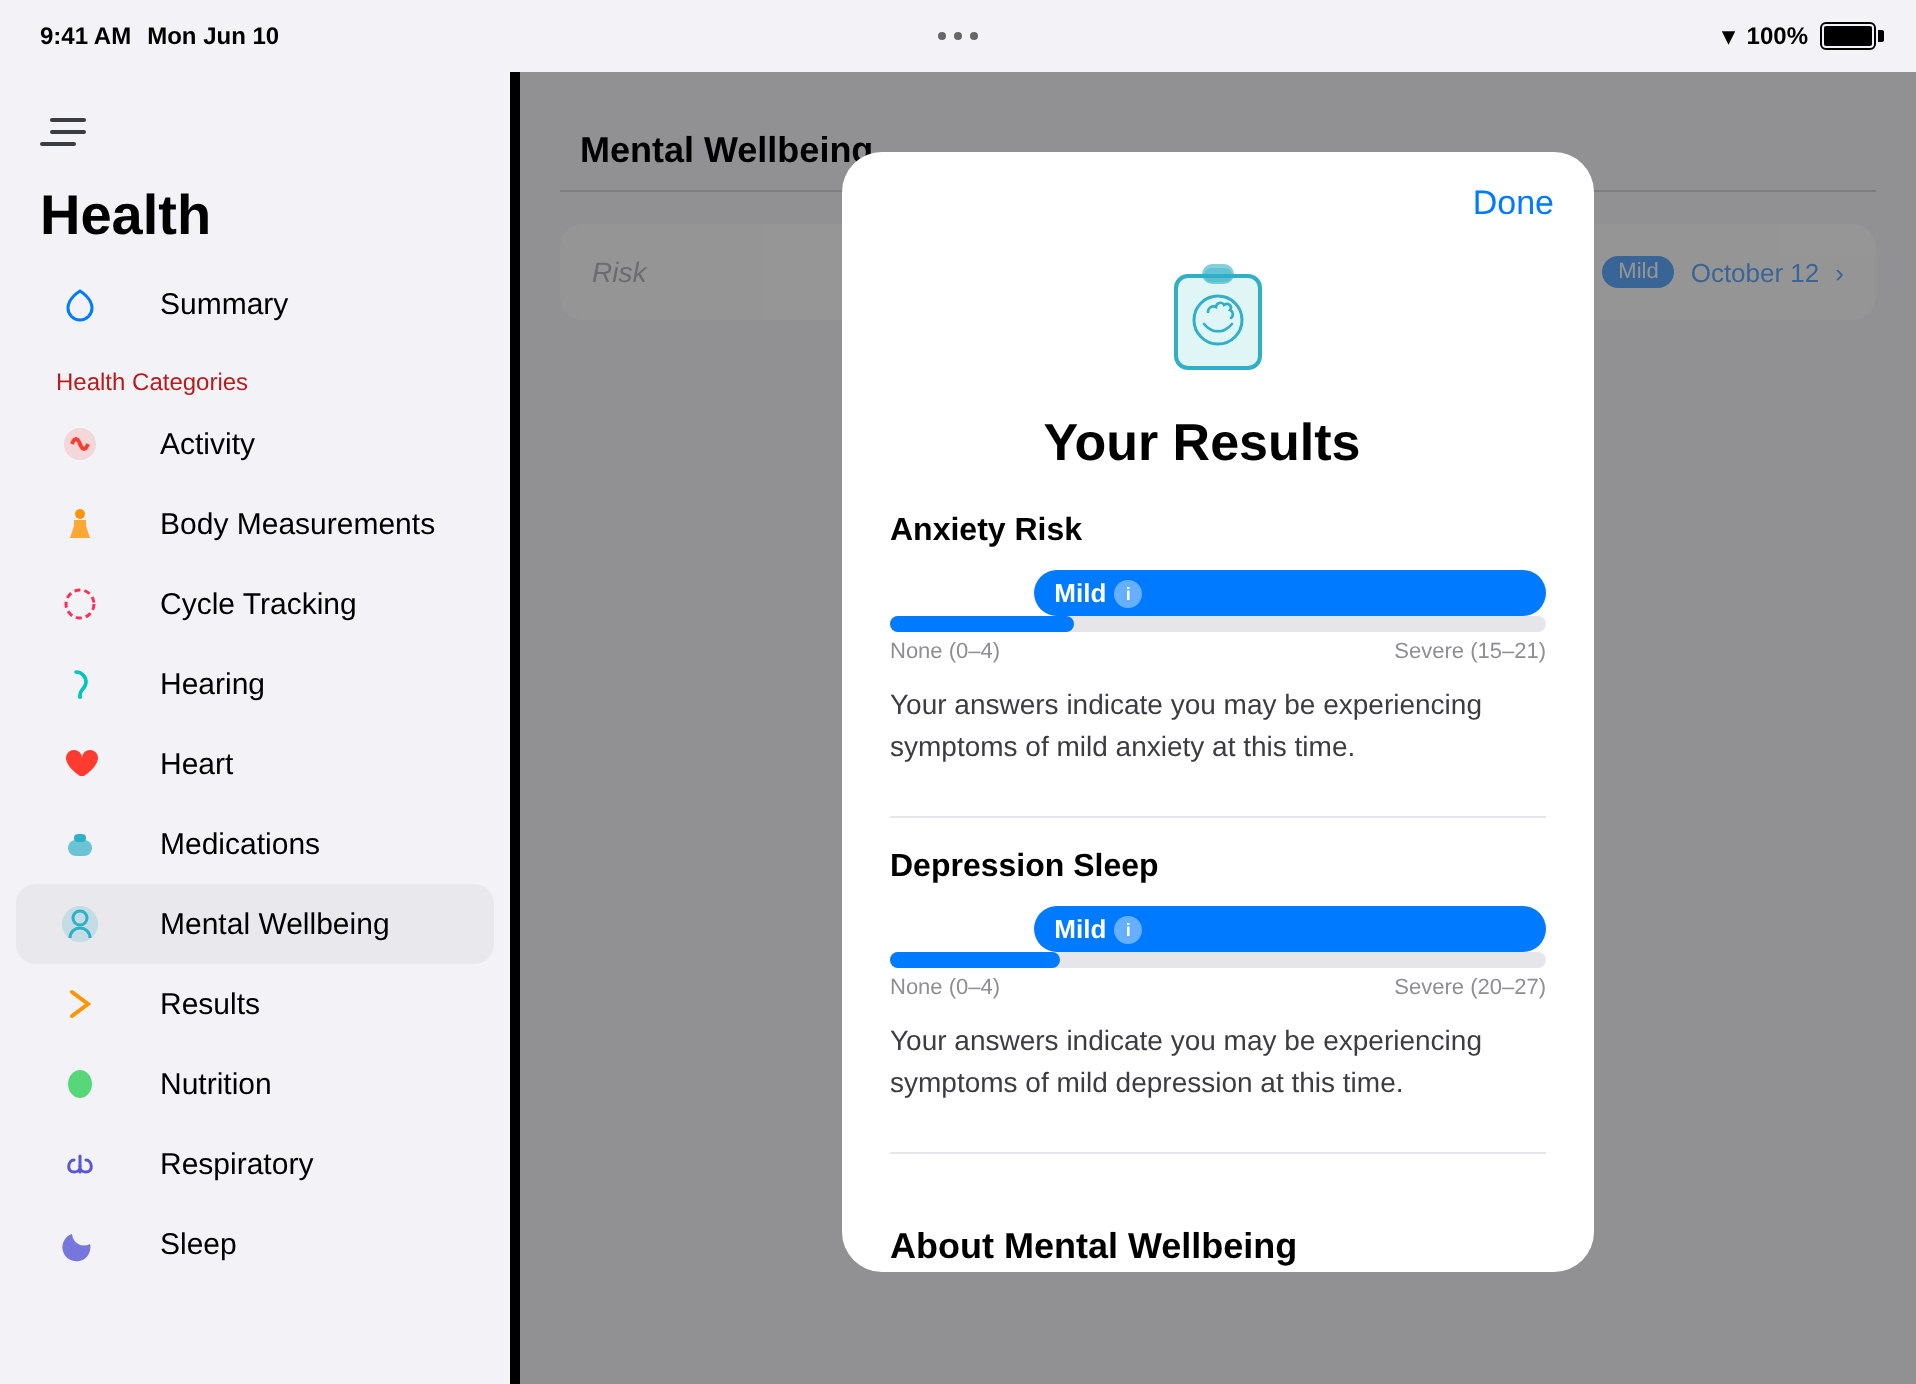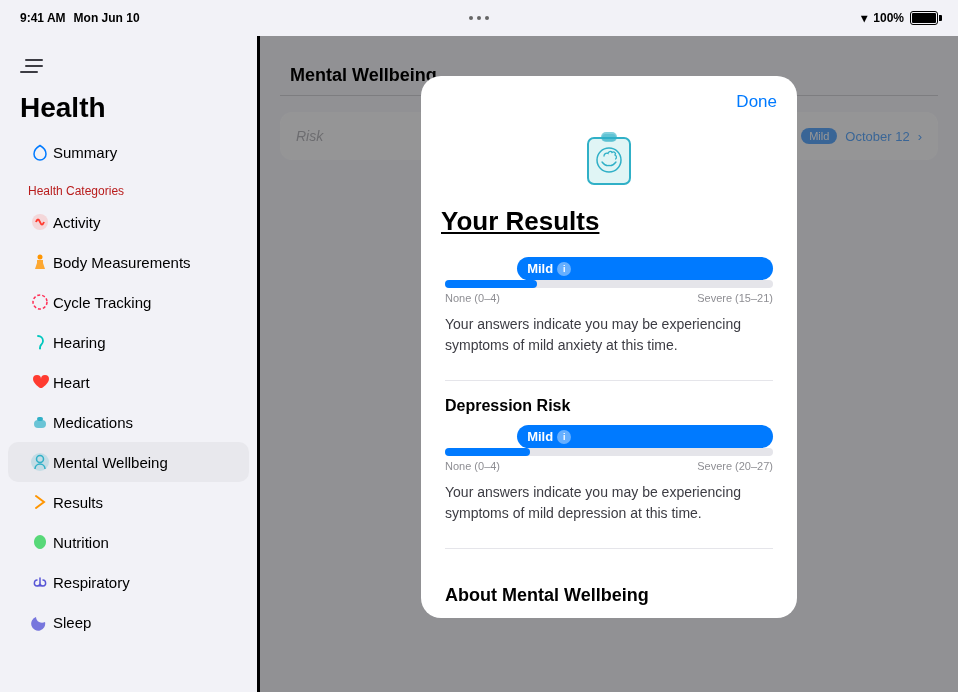--- a/index.html
+++ b/index.html
@@ -54,21 +54,21 @@
       background: #f2f2f7;
     }
 
     
     .sidebar {
       width: 260px;
       min-width: 260px;
       background: #f2f2f7;
       padding: 12px 0;
       overflow-y: auto;
-      border-right: 3px solid #000000;
+      border-right: 5px solid #000000;
     }
 
     .sidebar-top {
       padding: 8px 20px 16px 20px;
       display: flex;
       align-items: center;
       gap: 10px;
     }
     .sidebar-toggle {
       width: 28px; height: 20px;
@@ -82,21 +82,21 @@
     .sidebar-title {
       font-size: 28px;
       font-weight: 700;
       color: #000;
       padding: 0 20px 8px 20px;
     }
 
     .nav-item {
       display: flex;
       align-items: center;
-      gap: 1px;
+      gap: 28px;
       padding: 8px 20px;
       cursor: pointer;
       border-radius: 10px;
       margin: 0 8px;
     }
     .nav-item.active {
       background: #e8e8ed;
     }
     .nav-item-icon {
       width: 24px;
@@ -180,23 +180,23 @@
     }
 
     .mental-icon {
       width: 70px;
       height: 70px;
     }
 
     .modal-title {
       font-size: 26px;
       font-weight: 700;
+      text-align: center;
       color: #000;
       padding: 0 36px 20px 20px;
-      text-decoration: underline;
     }
 
     .modal-body {
       padding: 0 24px 20px 24px;
     }
 
     .risk-section {
       margin-bottom: 24px;
     }
 
@@ -501,20 +501,21 @@
               <path d="M30 36c0-2 2-3.5 4-2.5 0-2 3-3 4-1 2-1.5 4.5 0.5 3 2.5 1.5 0.5 2 3 0.5 4" stroke="#30b0c7" stroke-width="1.3" fill="none" stroke-linecap="round"></path>
               <path d="M28 42c2 2.5 5 4 7 3.5 2 0.5 5-1 7-3.5" stroke="#30b0c7" stroke-width="1.3" fill="none" stroke-linecap="round"></path>
             </svg>
           </div>
 
           <div class="modal-title">Your Results</div>
 
           <div class="modal-body">
 
             <div class="risk-section">
+              <div class="risk-title">Anxiety Risk</div>
 
               <div class="anxiety-badge-wrap">
                 <div class="mild-badge">
                   <span>Mild</span>
                   <div class="info-circle">i</div>
                 </div>
               </div>
 
               <div class="progress-bar-container">
                 <div class="progress-bar-fill" style="width: 28%;"></div>
@@ -522,21 +523,21 @@
               <div class="progress-labels">
                 <span>None (0–4)</span>
                 <span>Severe (15–21)</span>
               </div>
               <div class="risk-description">Your answers indicate you may be experiencing symptoms of mild anxiety at this time.</div>
             </div>
 
             <div class="modal-divider"></div>
 
             <div class="risk-section">
-              <div class="risk-title">Depression Risk</div>
+              <div class="risk-title">Depression Sleep</div>
 
               <div class="depression-badge-wrap">
                 <div class="mild-badge">
                   <span>Mild</span>
                   <div class="info-circle">i</div>
                 </div>
               </div>
 
               <div class="progress-bar-container">
                 <div class="progress-bar-fill" style="width: 26%;"></div>

